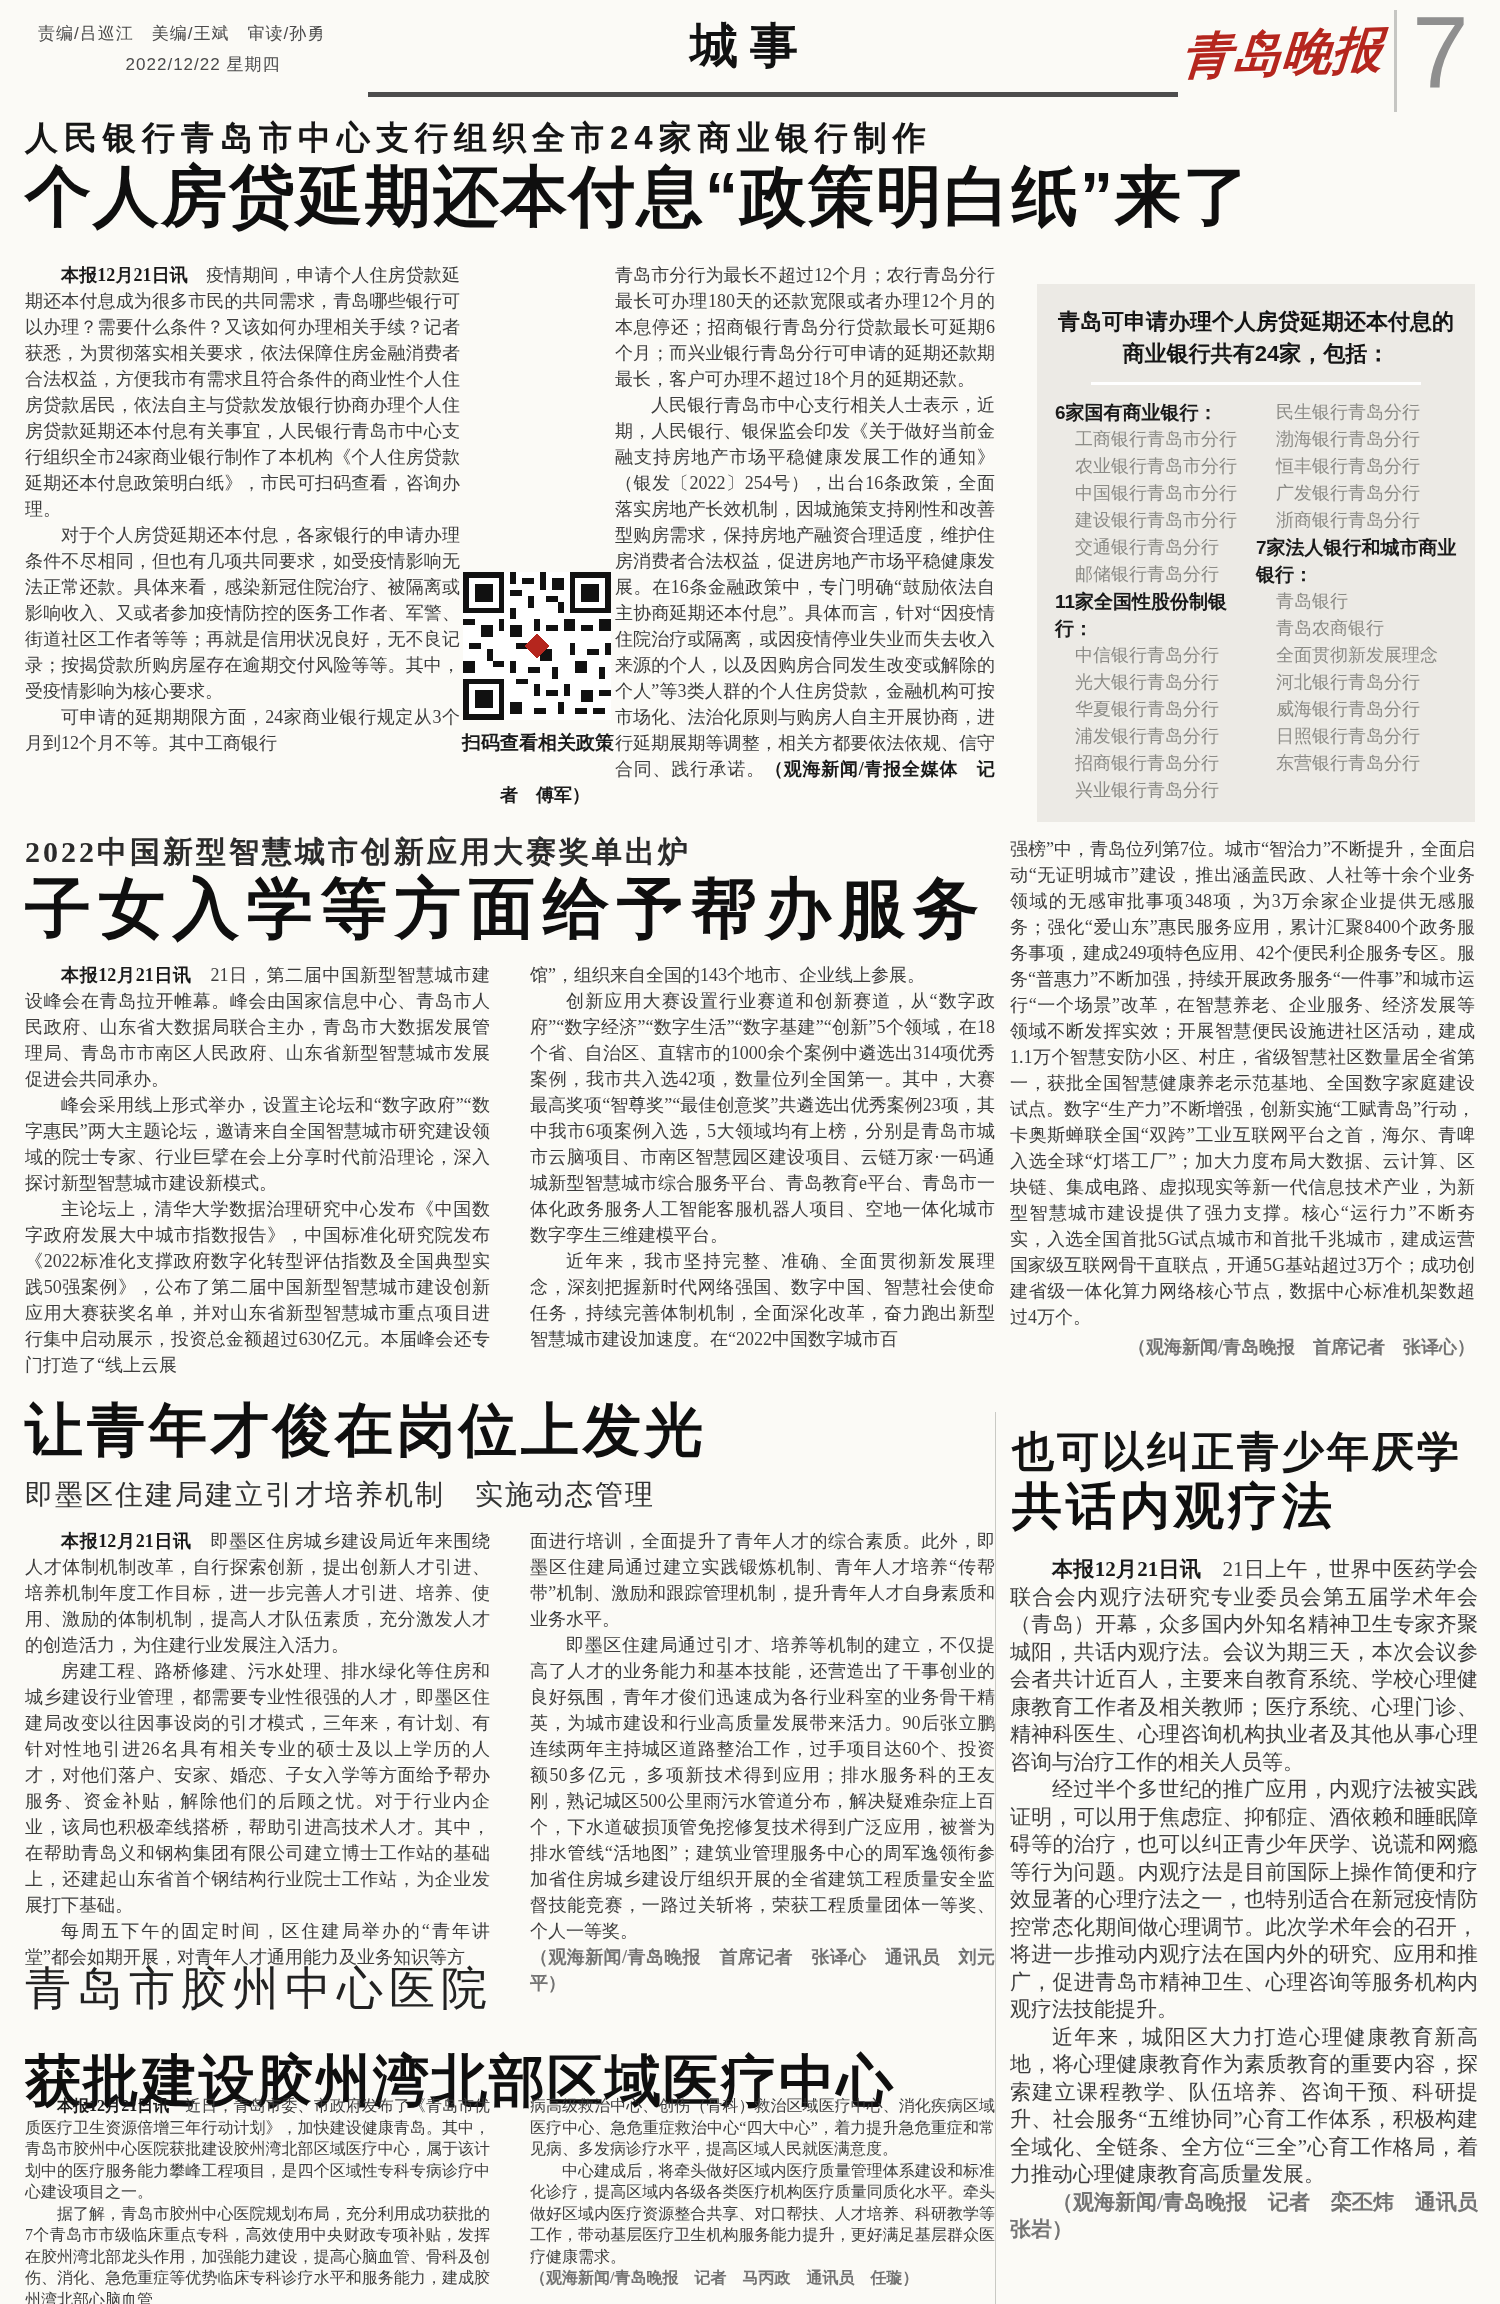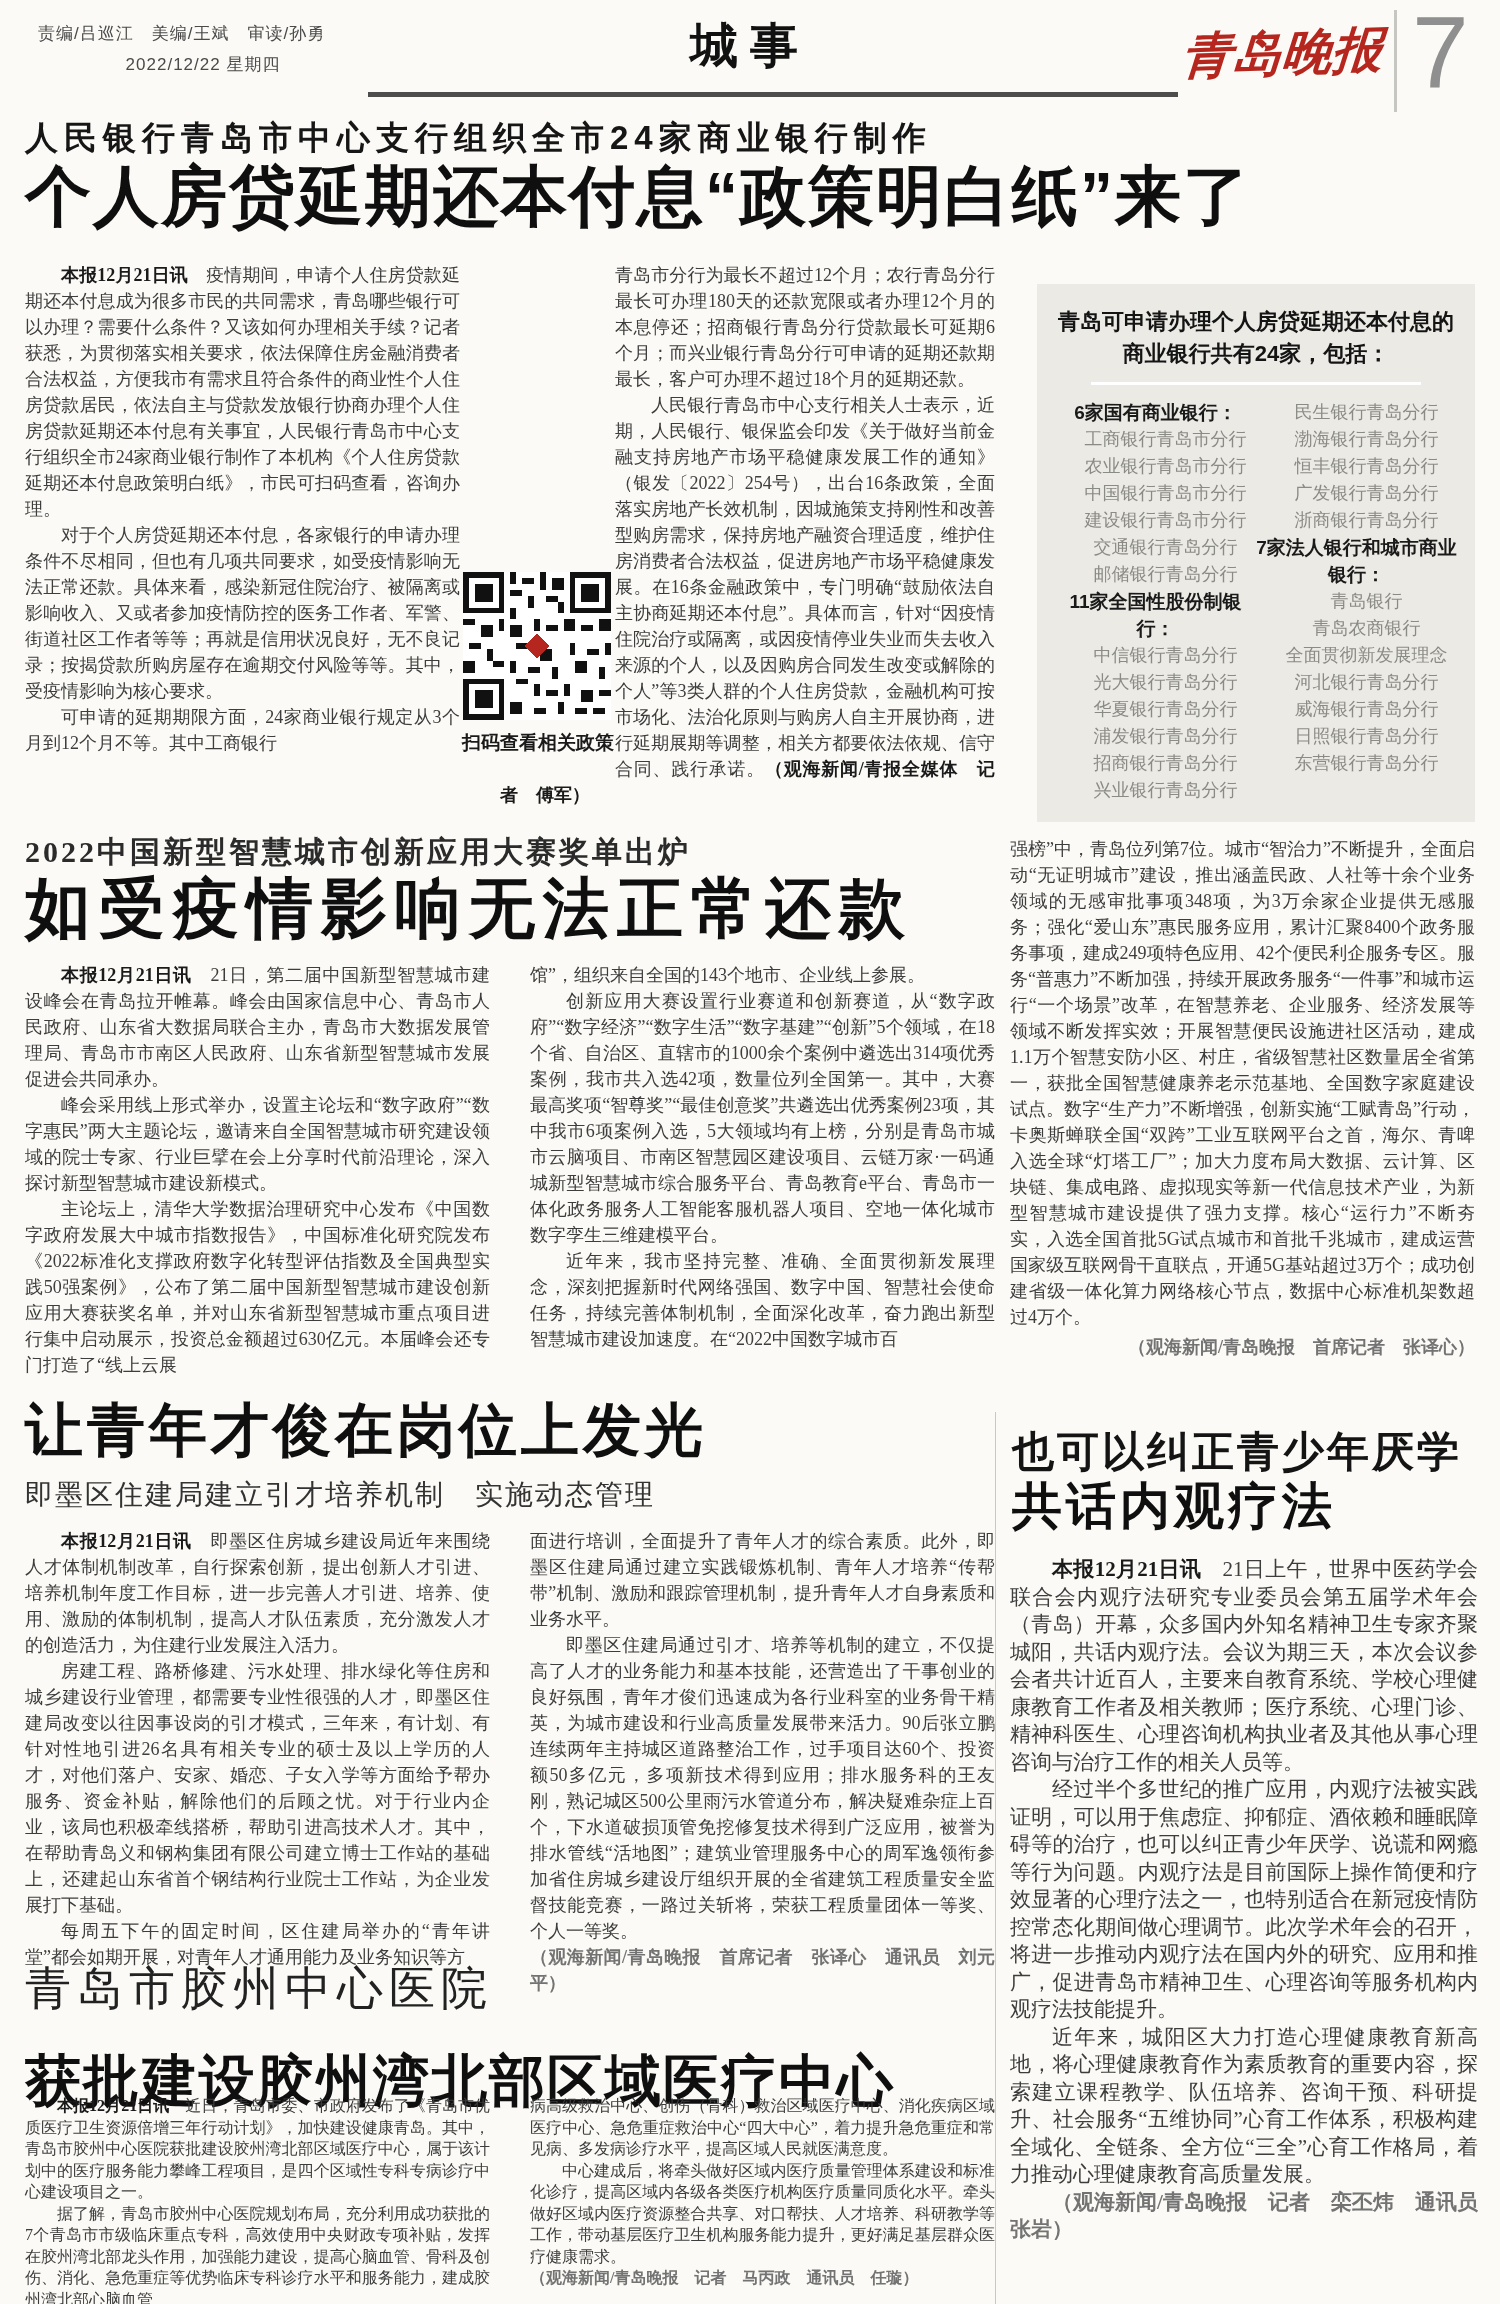--- a/index.html
+++ b/index.html
@@ -46,21 +46,21 @@
   .qr-block{position:absolute;left:438px;top:310px;width:148px;}
   .qr-caption{position:absolute;left:408px;top:468px;width:210px;text-align:center;
               font-weight:700;font-size:19px;color:#1a1a1a;
               font-family:"Liberation Sans","DejaVu Sans",sans-serif;}
   
   .bank-box{position:absolute;right:25px;top:284px;width:438px;background:#eceae5;padding:22px 18px 18px 18px;}
   .bank-box-title{font-family:"Liberation Sans","DejaVu Sans",sans-serif;font-weight:700;
                   font-size:22px;line-height:32px;color:#141414;text-align:center;}
   .bank-box-divider{width:330px;height:3px;background:#ffffff;margin:12px auto 14px auto;}
   .bank-cols{display:flex;}
-  .bank-col{width:50%;font-size:18px;line-height:27px;text-align:center;}
+  .bank-col{width:50%;font-size:18px;line-height:27px;}
   .bank-row{color:#8b8b86;padding-left:20px;white-space:nowrap;}
   .bank-row.group{color:#1a1a1a;font-weight:700;padding-left:0;white-space:normal;
                   font-family:"Liberation Sans","DejaVu Sans",sans-serif;font-size:19px;}
 
   
   .a2-kicker{position:absolute;left:25px;top:832px;font-size:30px;letter-spacing:3px;}
   .a2-headline{position:absolute;left:25px;top:872px;width:980px;font-size:66px;letter-spacing:8px;}
   .a2-cols{position:absolute;left:25px;top:962px;width:970px;}
   .a2-col1{width:465px;}
   .a2-col2{width:465px;margin-left:40px;}
@@ -223,21 +223,21 @@
           <div data-name="bank-name" class="bank-row">全面贯彻新发展理念</div>
           <div data-name="bank-name" class="bank-row">河北银行青岛分行</div>
           <div data-name="bank-name" class="bank-row">威海银行青岛分行</div>
           <div data-name="bank-name" class="bank-row">日照银行青岛分行</div>
           <div data-name="bank-name" class="bank-row">东营银行青岛分行</div>
         </div>
     </div>
   </div>
 
   <div class="a2-kicker kicker-serif" data-name="article2-kicker">2022中国新型智慧城市创新应用大赛奖单出炉</div>
-  <div class="a2-headline headline" data-name="article2-headline">如受疫情影响无法正常还款</div>
+  <div class="a2-headline headline" data-name="article2-headline">子女入学等方面给予帮办服务</div>
   <div class="a2-cols cols" data-name="article2-body">
     <div class="col a2-col1 body-17" data-name="article2-column-1">
         <p data-name="paragraph" class=""><b class="lead">本报12月21日讯</b>　21日，第二届中国新型智慧城市建设峰会在青岛拉开帷幕。峰会由国家信息中心、青岛市人民政府、山东省大数据局联合主办，青岛市大数据发展管理局、青岛市市南区人民政府、山东省新型智慧城市发展促进会共同承办。</p>
         <p data-name="paragraph" class="">峰会采用线上形式举办，设置主论坛和“数字政府”“数字惠民”两大主题论坛，邀请来自全国智慧城市研究建设领域的院士专家、行业巨擘在会上分享时代前沿理论，深入探讨新型智慧城市建设新模式。</p>
         <p data-name="paragraph" class="">主论坛上，清华大学数据治理研究中心发布《中国数字政府发展大中城市指数报告》，中国标准化研究院发布《2022标准化支撑政府数字化转型评估指数及全国典型实践50强案例》，公布了第二届中国新型智慧城市建设创新应用大赛获奖名单，并对山东省新型智慧城市重点项目进行集中启动展示，投资总金额超过630亿元。本届峰会还专门打造了“线上云展</p>
       </div>
     <div class="col a2-col2 body-17" data-name="article2-column-2">
         <p data-name="paragraph" class="noindent">馆”，组织来自全国的143个地市、企业线上参展。</p>
         <p data-name="paragraph" class="">创新应用大赛设置行业赛道和创新赛道，从“数字政府”“数字经济”“数字生活”“数字基建”“创新”5个领域，在18个省、自治区、直辖市的1000余个案例中遴选出314项优秀案例，我市共入选42项，数量位列全国第一。其中，大赛最高奖项“智尊奖”“最佳创意奖”共遴选出优秀案例23项，其中我市6项案例入选，5大领域均有上榜，分别是青岛市城市云脑项目、市南区智慧园区建设项目、云链万家·一码通城新型智慧城市综合服务平台、青岛教育e平台、青岛市一体化政务服务人工智能客服机器人项目、空地一体化城市数字孪生三维建模平台。</p>
         <p data-name="paragraph" class="">近年来，我市坚持完整、准确、全面贯彻新发展理念，深刻把握新时代网络强国、数字中国、智慧社会使命任务，持续完善体制机制，全面深化改革，奋力跑出新型智慧城市建设加速度。在“2022中国数字城市百</p>

